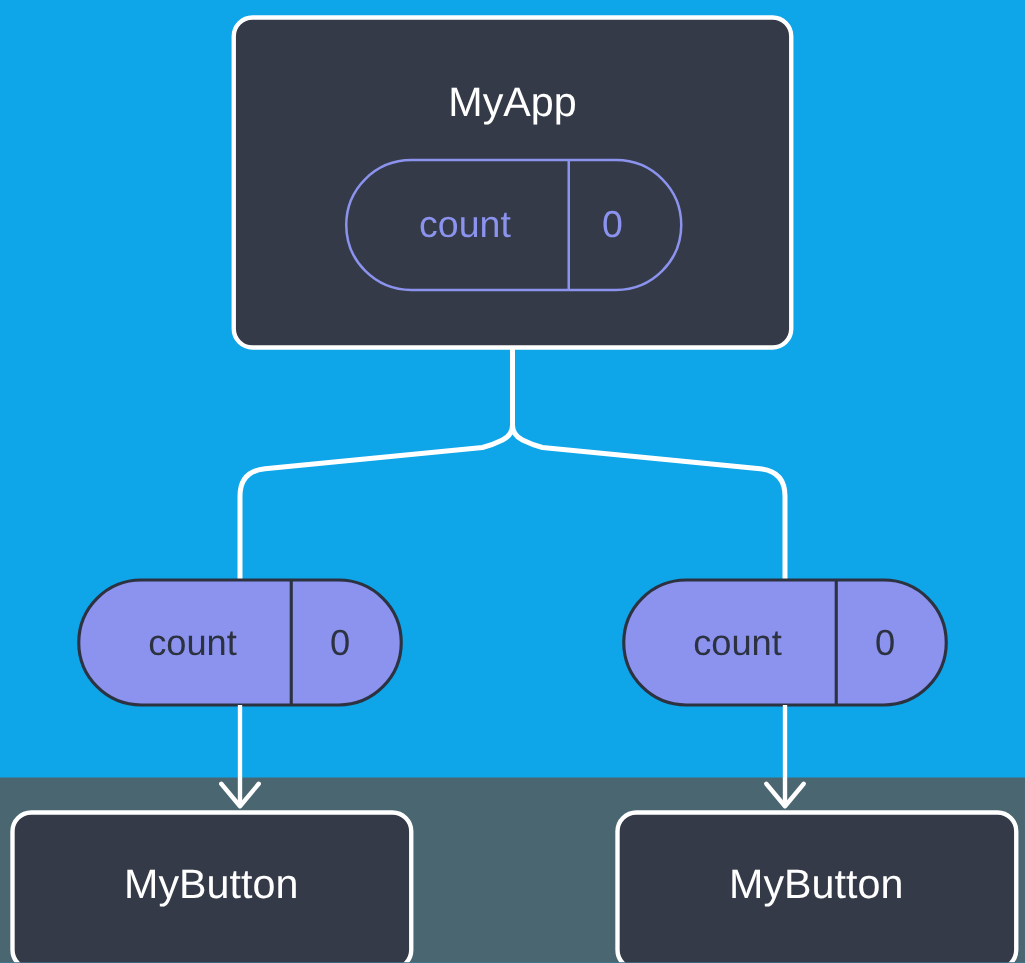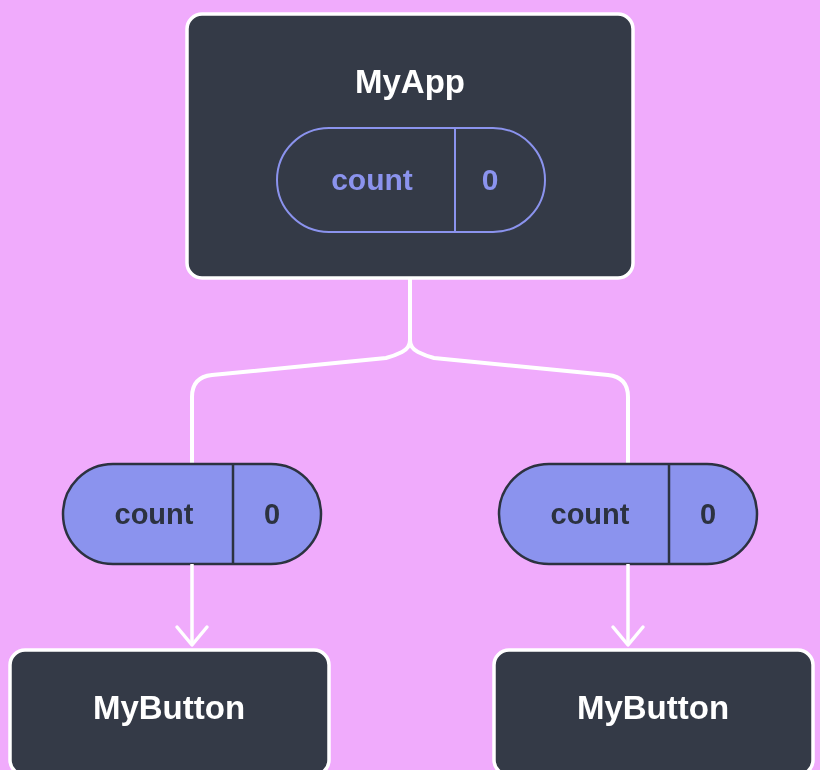--- a/index.html
+++ b/index.html
@@ -10,23 +10,22 @@
   }
   body {
     width: 820px;
     height: 770px;
     overflow: hidden;
     font-family: "Liberation Sans", sans-serif;
   }
   #diagram-root {
     position: relative;
     width: 820px;
-    height: 770px;
-    background: #f0abfc;
-    font-weight: bold;
+    height: 622px;
+    background: #0ea5e9;
   }
   svg.diagram-canvas {
     display: block;
     width: 820px;
     height: 770px;
   }
   text {
     font-family: "Liberation Sans", sans-serif;
     dominant-baseline: middle;
   }

